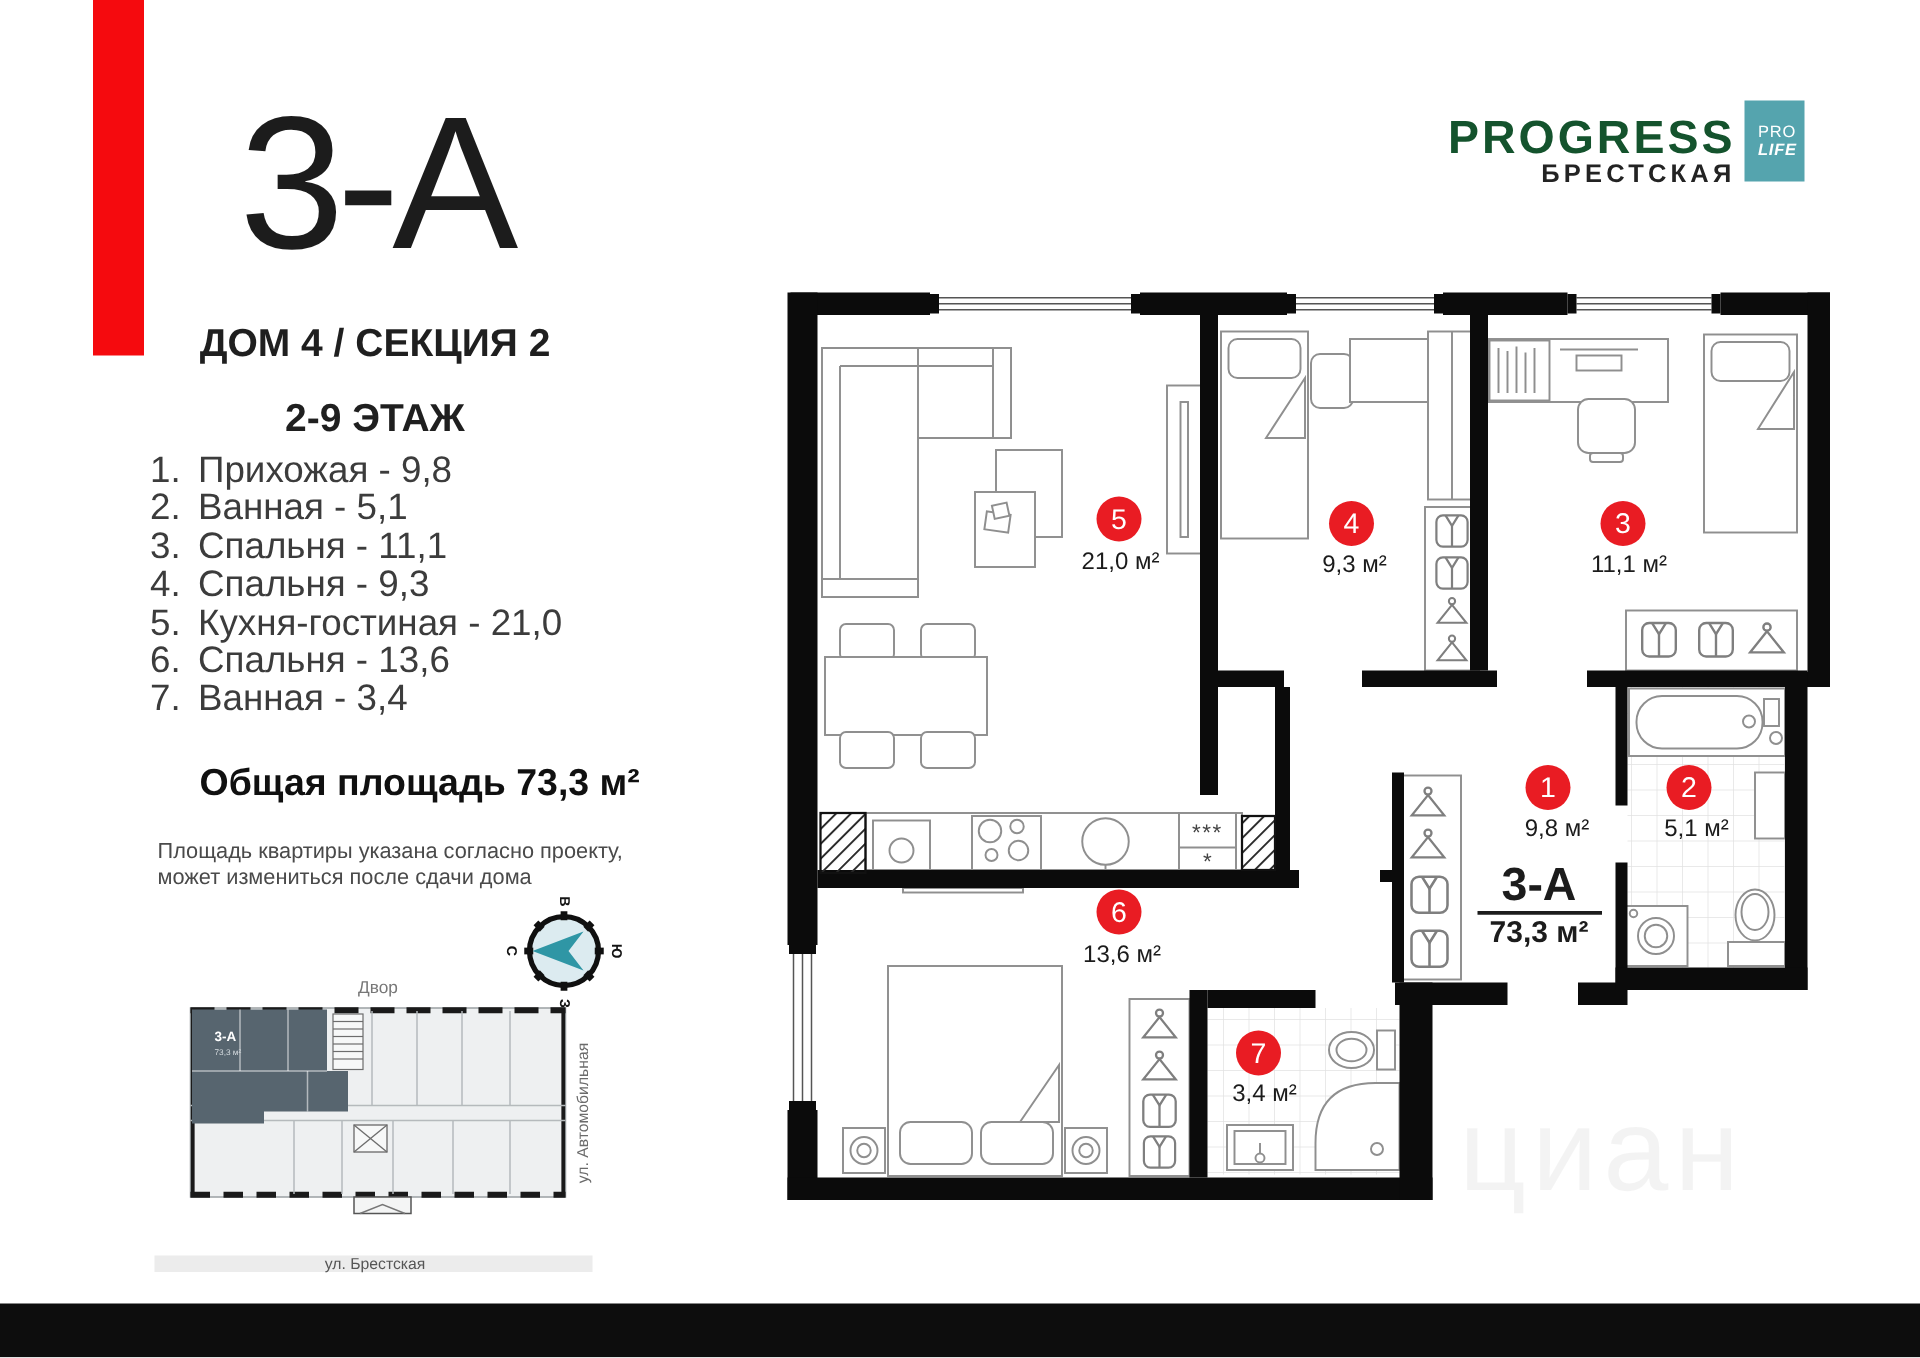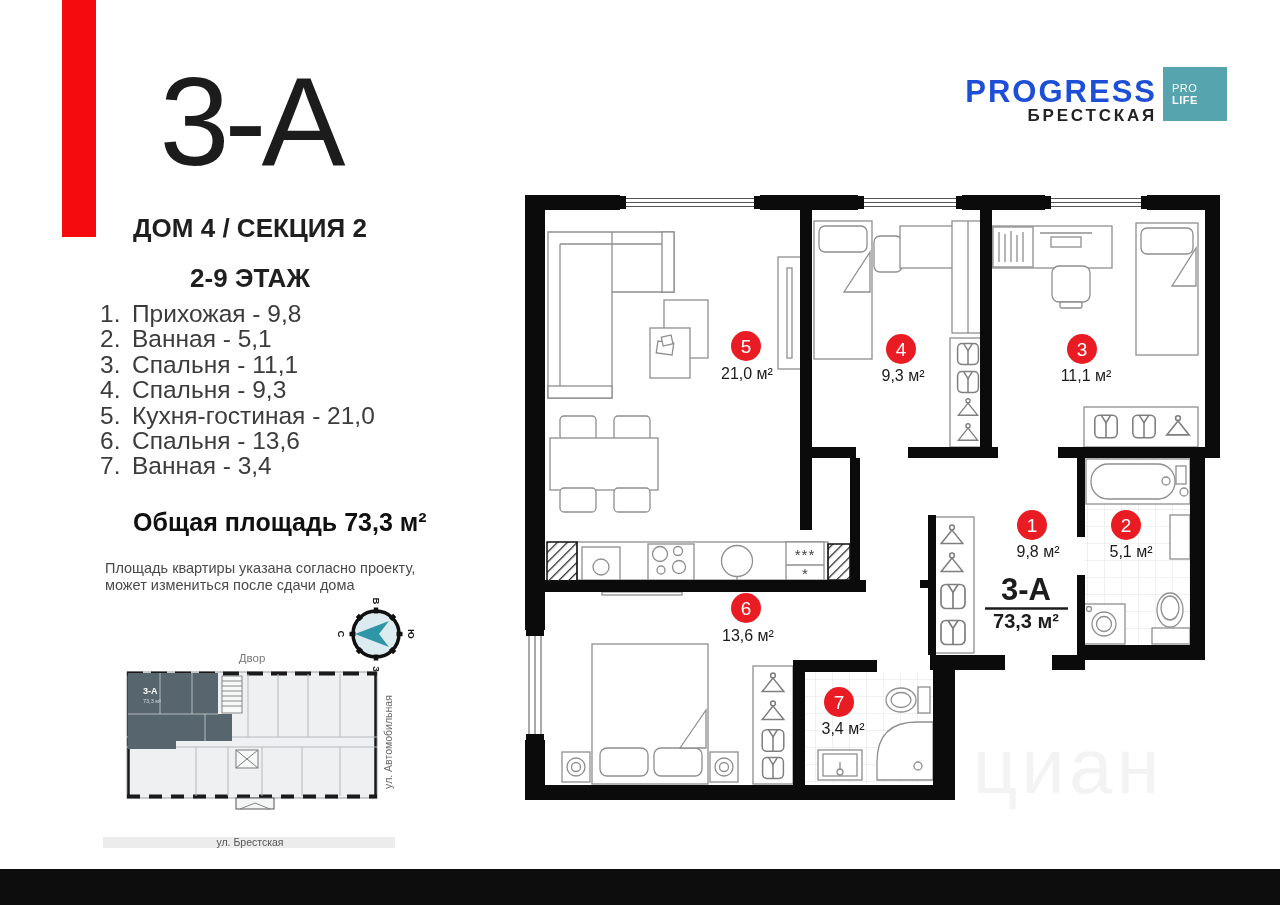--- a/index.html
+++ b/index.html
@@ -9,25 +9,25 @@
   .red-bar{left:62px;top:0;width:34px;height:237px;background:#f50a0e;}
   .big-title{left:95px;top:62px;width:310px;text-align:center;font-size:126px;line-height:120px;
              font-weight:500;letter-spacing:-5px;color:#1c1c1c;}
   .sub1{left:95px;top:213px;width:310px;text-align:center;font-size:26px;font-weight:700;color:#1f1f1f;}
   .sub2{left:95px;top:243px;width:310px;text-align:center;font-size:26px;font-weight:600;color:#1f1f1f;margin-top:20px;}
   .room-list{left:100px;top:301px;width:320px;font-size:24.5px;line-height:25.4px;color:#3c3c3c;}
   .room-list .row{display:flex;}
   .room-list .n{width:32px;flex:0 0 32px;}
   .total{left:133px;top:508px;width:300px;font-size:25px;font-weight:700;color:#101010;}
   .disclaimer{left:105px;top:560px;width:330px;font-size:14.5px;line-height:16.5px;color:#4a4a4a;}
-  .logo-name{top:74px;right:123px;font-size:31px;font-weight:700;letter-spacing:2px;color:#1d4ed8;}
+  .logo-name{top:74px;right:123px;font-size:31px;font-weight:700;letter-spacing:2px;color:#14532d;}
   .logo-sub{top:106px;right:123px;font-size:17px;font-weight:700;letter-spacing:2.8px;color:#232323;}
-  .badge{left:1163px;top:67px;width:64px;height:54px;background:#55a4ae;color:#fff;
+  .badge{left:1163px;top:67px;width:40px;height:54px;background:#55a4ae;color:#fff;
          box-sizing:border-box;padding:15px 0 0 9px;font-size:11px;line-height:12px;letter-spacing:0.5px;}
-  .badge .b2{font-weight:700;}
+  .badge .b2{font-weight:700;font-style:italic;}
   .bottom-bar{left:0;top:869px;width:1280px;height:36px;background:#0d0d0d;}
   svg text{font-family:"Liberation Sans","DejaVu Sans",sans-serif;}
 </style>
 </head>
 <body>
 
 <div class="canvas">
 
   <div class="abs red-bar"></div>
   <div class="abs big-title">3-А</div>

